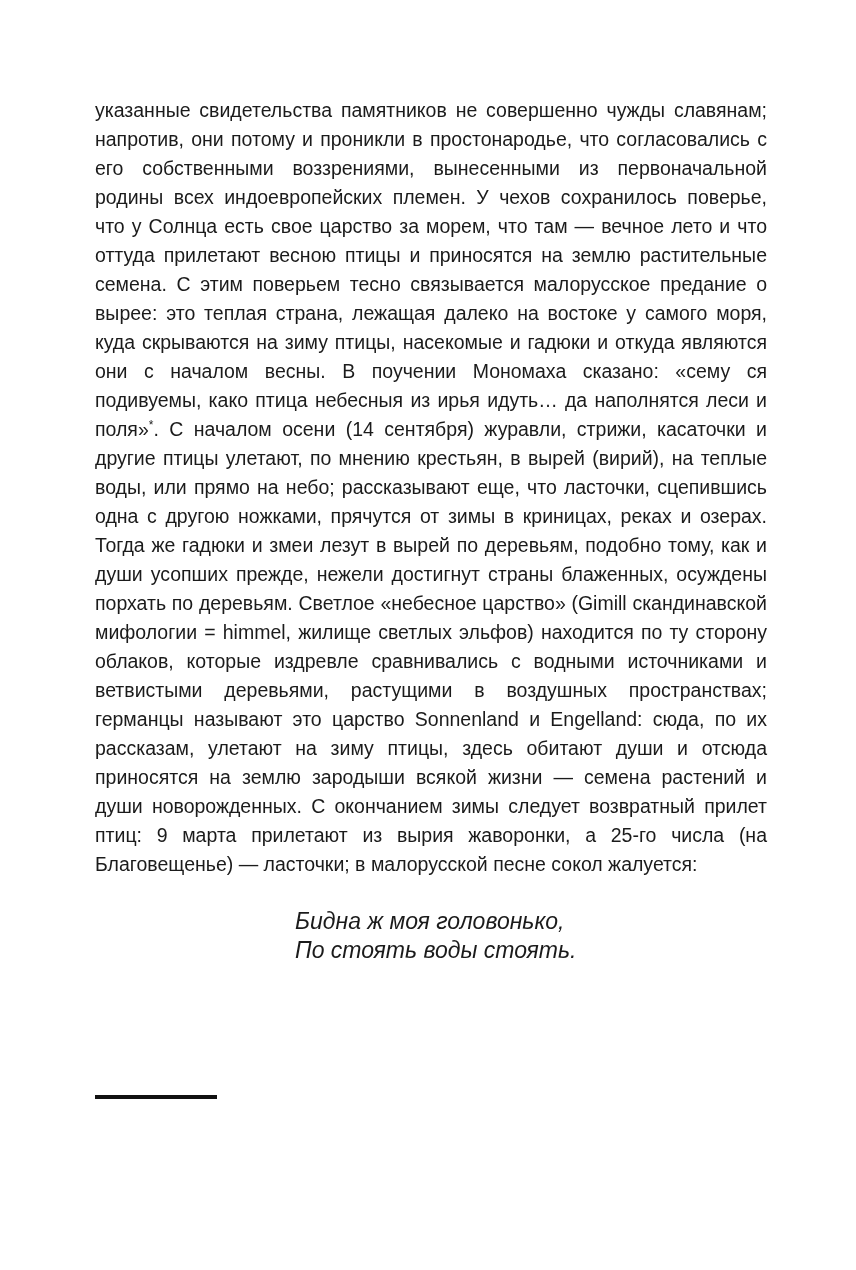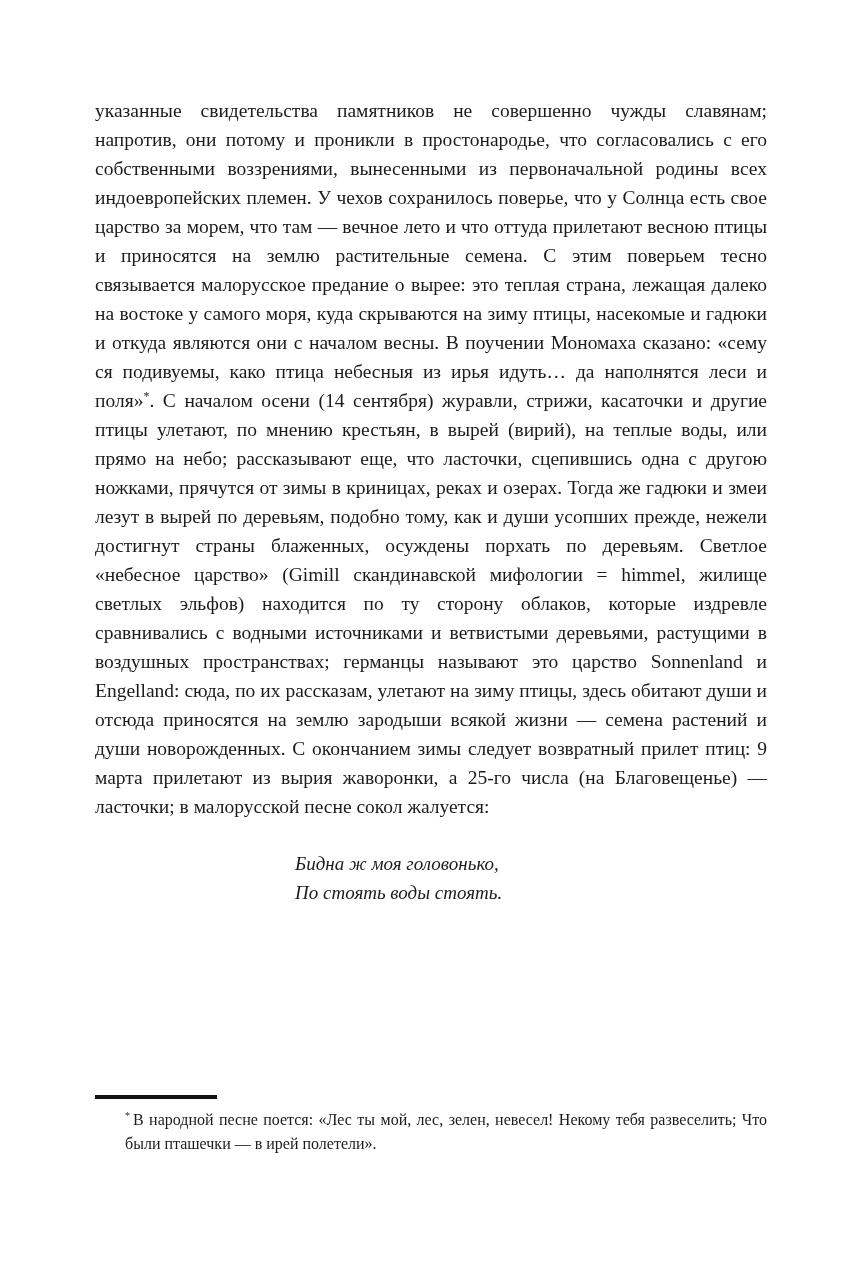--- a/index.html
+++ b/index.html
@@ -6,21 +6,21 @@
     margin: 0;
     padding: 0;
     background: #ffffff;
   }
   .page {
     position: relative;
     width: 792px;
     height: 1270px;
     background: #ffffff;
     color: #1b1b1b;
-    font-family: Liberation Serif, serif;
+    font-family: Liberation Sans, sans-serif;
     overflow: hidden;
     border-radius: 10px;
   }
   .text-block {
     position: absolute;
     left: 95px;
     top: 96px;
     width: 672px;
   }
   .para {
@@ -31,21 +31,21 @@
     text-align-last: left;
   }
   .para sup {
     font-size: 12px;
     line-height: 0;
     vertical-align: super;
   }
   .verse {
     margin: 28px 0 0 200px;
     font-style: italic;
-    font-size: 19px;
+    font-size: 23px;
     line-height: 29px;
   }
   .verse-line {
     white-space: nowrap;
   }
   .footnote-area {
     position: absolute;
     left: 95px;
     top: 1095px;
     width: 672px;
@@ -80,16 +80,15 @@
     <p class="para"><span>указанные свидетельства памятников не совершенно чужды славянам; напротив, они потому и проникли в простонародье, что согласовались с его собственными воззрениями, вынесенными из первоначальной родины всех индоевропейских племен. У чехов сохранилось поверье, что у Солнца есть свое царство за морем, что там — вечное лето и что оттуда прилетают весною птицы и приносятся на землю растительные семена. С этим поверьем тесно связывается малорусское предание о вырее: это теплая страна, лежащая далеко на востоке у самого моря, куда скрываются на зиму птицы, насекомые и гадюки и откуда являются они с началом весны. В поучении Мономаха сказано: «сему ся подивуемы, како птица небесныя из ирья идуть… да наполнятся леси и поля»</span><sup>*</sup><span>. С началом осени (14 сентября) журавли, стрижи, касаточки и другие птицы улетают, по мнению крестьян, в вырей (вирий), на теплые воды, или прямо на небо; рассказывают еще, что ласточки, сцепившись одна с другою ножками, прячутся от зимы в криницах, реках и озерах. Тогда же гадюки и змеи лезут в вырей по деревьям, подобно тому, как и души усопших прежде, нежели достигнут страны блаженных, осуждены порхать по деревьям. Светлое «небесное царство» (Gimill скандинавской мифологии = himmel, жилище светлых эльфов) находится по ту сторону облаков, которые издревле сравнивались с водными источниками и ветвистыми деревьями, растущими в воздушных пространствах; германцы называют это царство Sonnenland и Engelland: сюда, по их рассказам, улетают на зиму птицы, здесь обитают души и отсюда приносятся на землю зародыши всякой жизни — семена растений и души новорожденных. С окончанием зимы следует возвратный прилет птиц: 9 марта прилетают из вырия жаворонки, а 25-го числа (на Благовещенье) — ласточки; в малорусской песне сокол жалуется:</span></p>
 
     <div class="verse">
       <div class="verse-line">Бидна ж моя головонько,</div>
       <div class="verse-line">По стоять воды стоять.</div>
     </div>
   </div>
 
   <div class="footnote-area">
     <div class="footnote-rule"></div>
-    <p class="footnote"><sup>*</sup><span>В народной песне поется: «Лес ты мой, лес, зелен, невесел! Некому тебя развеселить; Что были пташечки — в ирей полетели».</span></p>
   </div>
 
 </div>
 
 </body></html>

